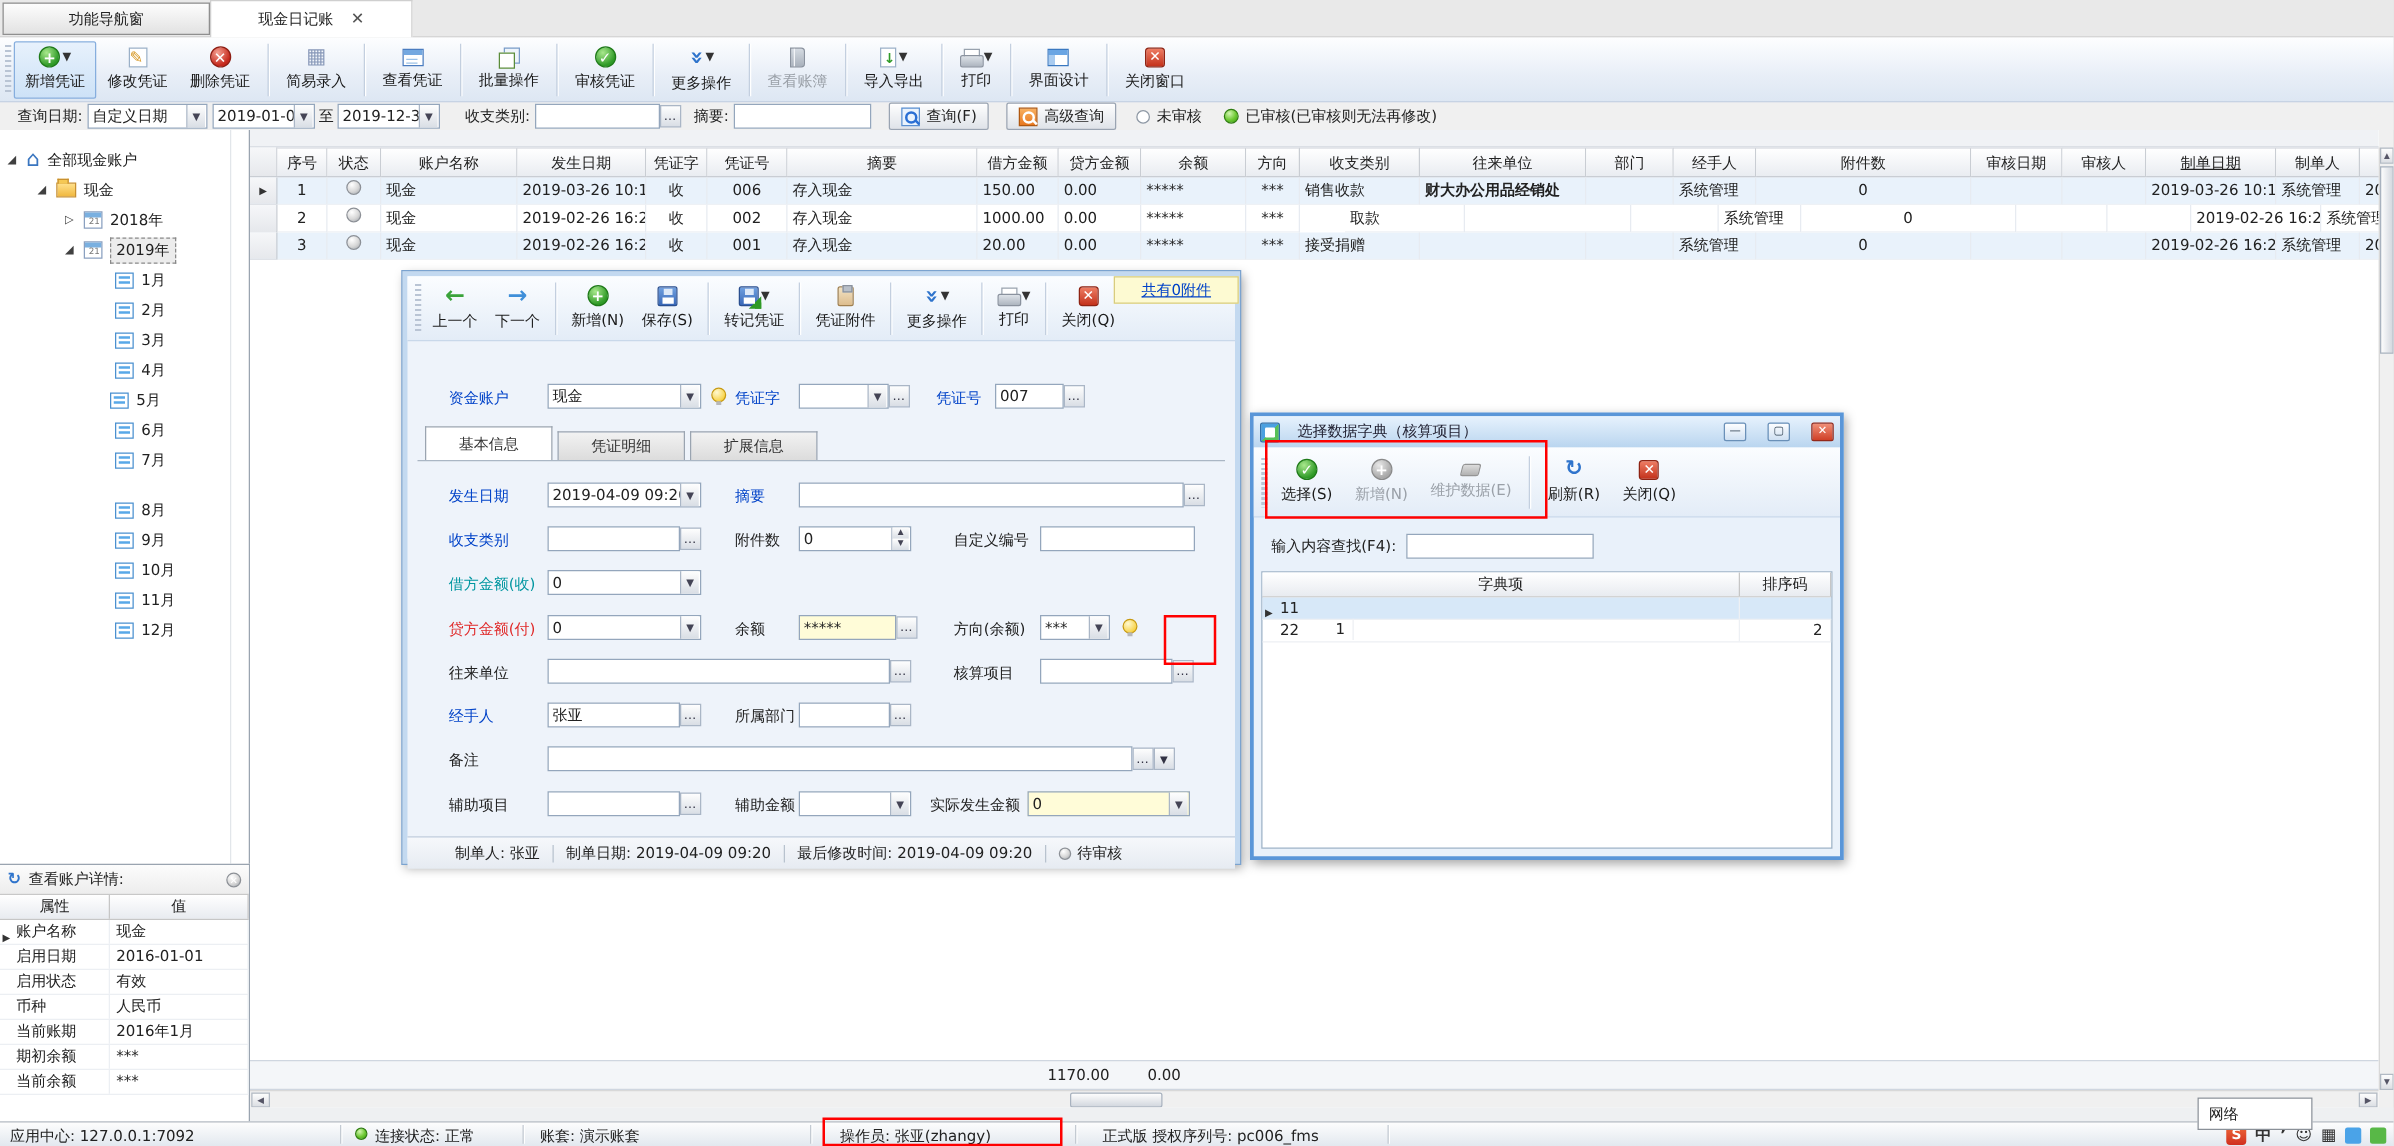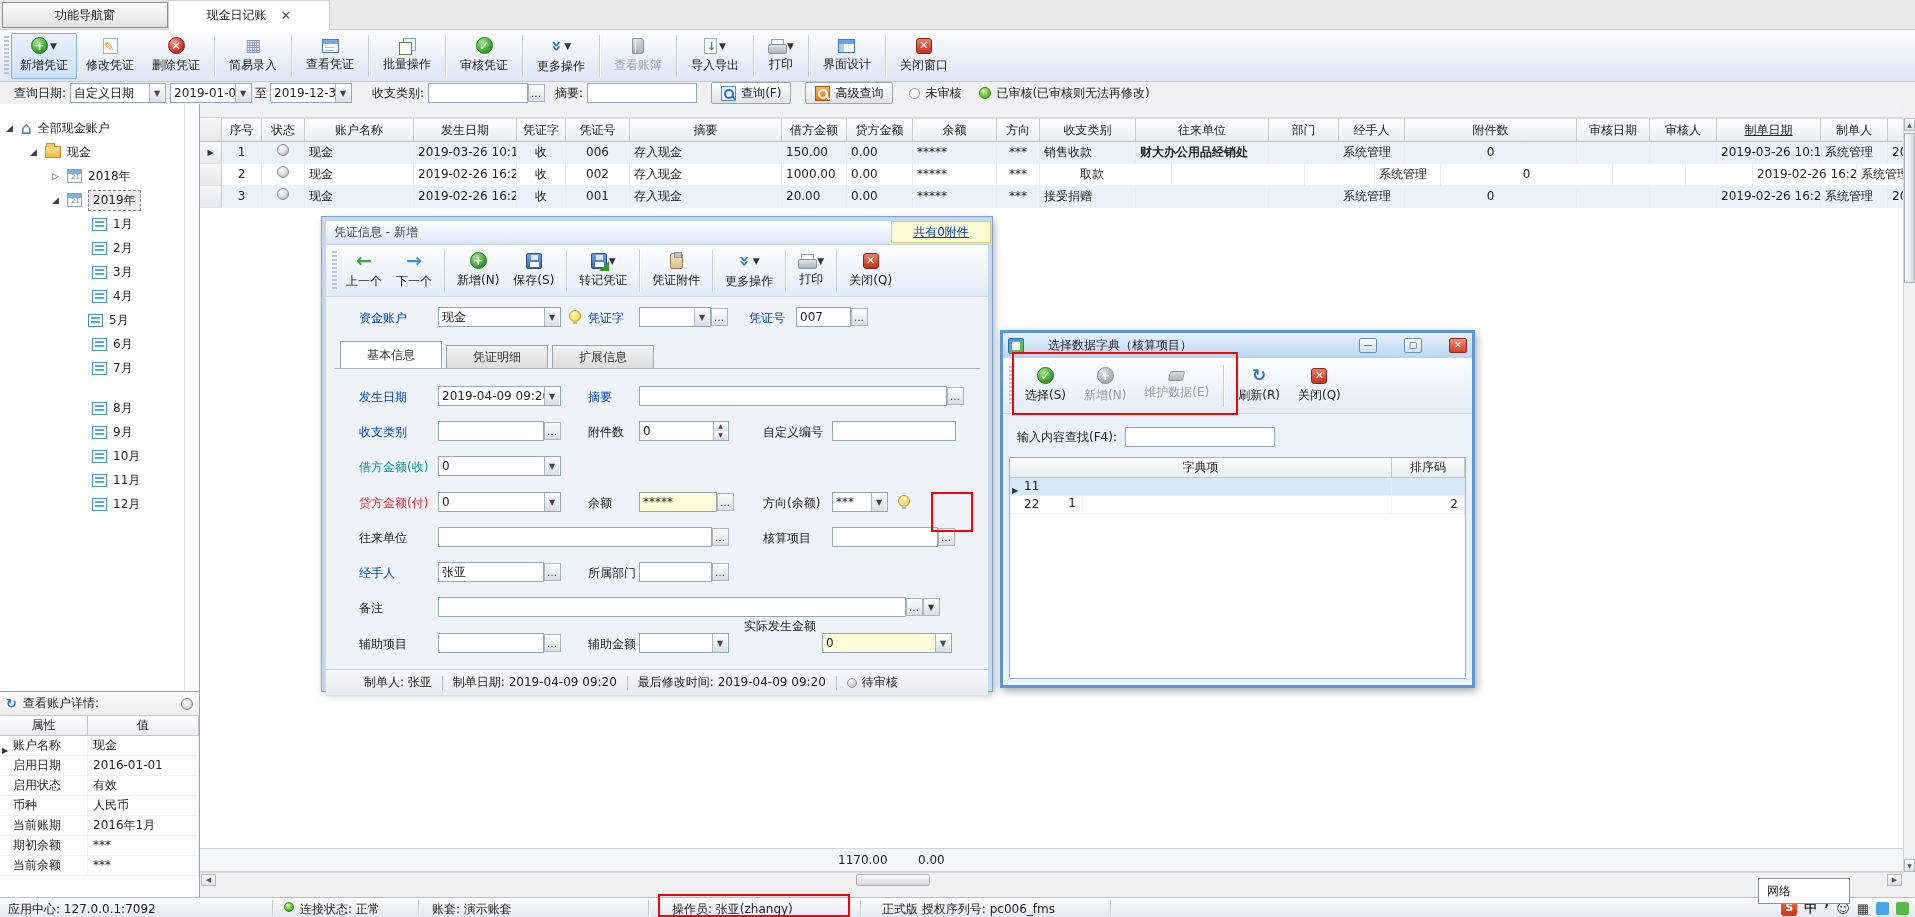--- a/index.html
+++ b/index.html
@@ -155,21 +155,21 @@
   .vtab.active { height:27px; background:#fff; line-height:26px; }
   #vtabline { position:absolute; left:8px; top:147px; right:8px; height:1px; background:#aab6c4; }
   .yellow { background:#fffcd8 !important; }
   .spin { width:14px; height:18px; margin-right:-2px; border-left:1px solid #aab6c6; display:flex; flex-direction:column; }
   .spin i { flex:1; font-style:normal; font-size:6px; line-height:8px; text-align:center; color:#445; background:linear-gradient(#fefefe,#d9dee5); }
   #vfooter { position:absolute; left:0; top:448px; width:100%; height:26px; background:linear-gradient(#f6f8fb,#e6ebf2); border-top:1px solid #c2cedd; display:flex; align-items:center; }
   #vfooter .fitem { white-space:nowrap; } 
   #vfooter .fsep { width:1px; height:14px; background:#b8c2ce; margin:0 10px; }
 
   #dictdlg { left:1000px; top:330px; width:475px; height:358px; border:3px solid #5a96d8; background:#e9f1fa; }
-  #dict-title { height:25px; background:linear-gradient(#e7f2fd,#b9d5ef); display:flex; align-items:center; gap:24px; padding:0 5px; color:#223; }
+  #dict-title { height:25px; background:linear-gradient(#e7f2fd,#b9d5ef); display:flex; align-items:center; gap:14px; padding:0 5px; color:#223; }
   #dict-title .ttl { flex:1; }
   .winbtn { width:18px; height:15px; border:1px solid #6a90b8; border-radius:2px; background:linear-gradient(#fdfeff,#cfe0f2); font-size:9px; line-height:13px; text-align:center; color:#345; margin-left:3px; }
   .winbtn.close { background:linear-gradient(#f09078,#d04028); border-color:#93281a; color:#fff; font-weight:bold; }
   #dict-toolbar { height:56px; display:flex; align-items:center; background:linear-gradient(#fbfdff,#e3ecf7); border-bottom:1px solid #c9d8ea; padding-left:4px; }
   #dict-toolbar .tbtn { height:50px; padding:2px 8px; }
   #dict-find { position:absolute; left:0; top:92px; width:100%; height:24px; display:flex; align-items:center; padding-left:14px; }
   #dict-grid { position:absolute; left:6px; top:124px; width:457px; bottom:6px; background:#fff; border:1px solid #9ab0c6; }
   #dict-grid .dh { display:flex; height:20px; background:linear-gradient(#ffffff,#e8ebf0); border-bottom:1px solid #c6c6c6; }
   #dict-grid .dh div { text-align:center; line-height:19px; border-right:1px solid #c6c6c6; }
   .drow { display:flex; height:18px; border-bottom:1px solid #edf0f4; }
@@ -547,24 +547,20 @@
     </div>
   </div>
   <div id="vscroll">
     <div class="va" style="top:0">▲</div>
     <div id="vthumb"></div>
     <div class="va" style="bottom:0">▼</div>
   </div>
   <div id="bottomstrip"></div>
 
   <div class="dlg" id="voucher">
-    <div id="voucher-title">
-      <span class="ttl">凭证信息 - 新增</span>
-      <span class="xbtn">✕</span>
-    </div>
     <div id="vtoolbar">
       <div class="grip"></div>
       <div class="tbtn">
         <i class="ic ic-aleft"></i>
         <span class="lab">上一个</span>
       </div>
       <div class="tbtn">
         <i class="ic ic-aright"></i>
         <span class="lab">下一个</span>
       </div>
@@ -763,21 +759,21 @@
         </div>
         <div class="ebtn">…</div>
       </div>
     <span class="flabel" style="left:262px;top:415px">辅助金额</span>
     <div class="vrow" style="left:313px;top:411px">
         <div class="combo" style="width:90px">
           <span class="val"></span>
           <span class="cbtn">▼</span>
         </div>
       </div>
-    <span class="flabel" style="left:418px;top:397px">实际发生金额</span>
+    <span class="flabel" style="left:418px;top:415px">实际发生金额</span>
     <div class="vrow" style="left:496px;top:411px">
         <div class="combo yellow" style="width:130px">
           <span class="val">0</span>
           <span class="cbtn">▼</span>
         </div>
       </div>
 
     <div id="vfooter">
       <span class="fitem" style="margin-left:38px">制单人: 张亚</span>
       <span class="fsep"></span>

